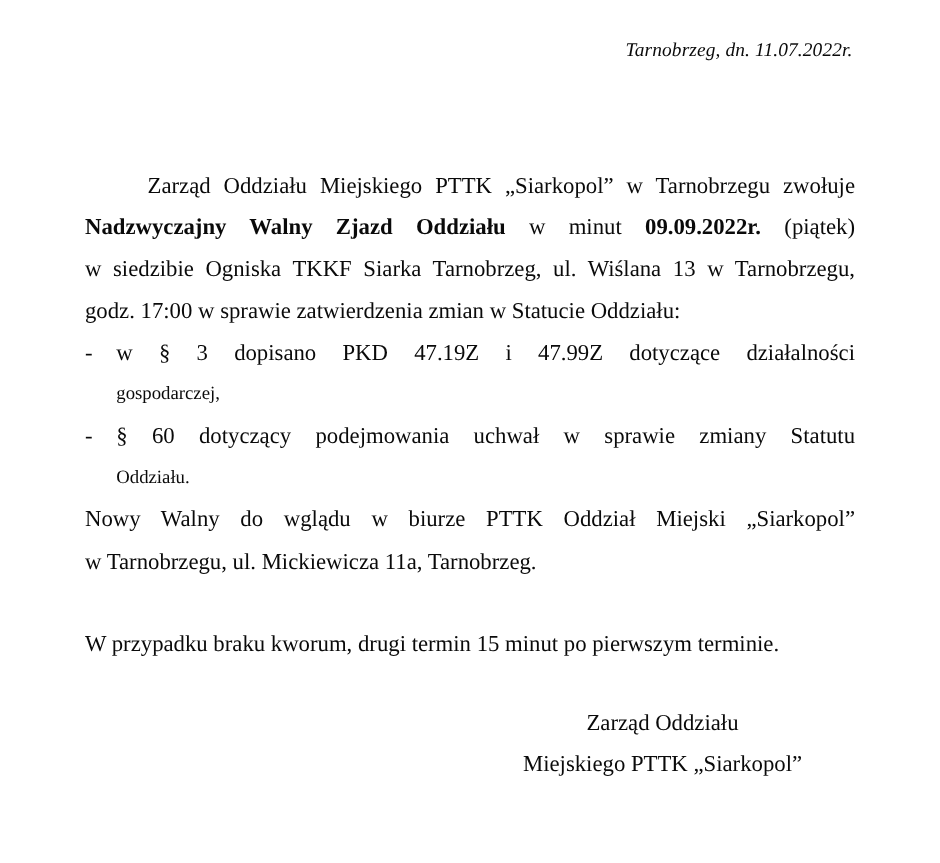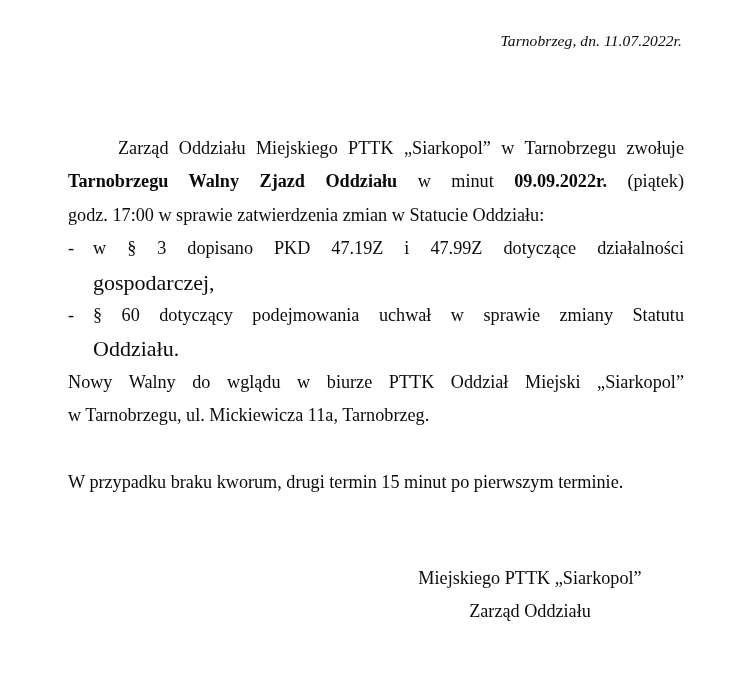--- a/index.html
+++ b/index.html
@@ -92,21 +92,21 @@
     flex: 1 1 auto;
     text-align: justify;
     text-align-last: justify;
   }
   .li-body.last,
   .li-cont {
     text-align-last: left;
   }
   .li-cont {
     padding-left: 25px;
-    font-size: 22px;
+    font-size: 15px;
     line-height: 33.4px;
     text-align: right;
   }
 
   .spacer-line {
     height: 33.4px;
   }
 
   
   .signature {
@@ -127,22 +127,23 @@
 
 <div id="page">
 
   <div class="date-line">Tarnobrzeg, dn. 11.07.2022r.</div>
 
 
   <div class="body-block">
 
     <div class="p-line justify-line"><span class="indent"></span><span>Zarząd Oddziału Miejskiego PTTK „Siarkopol” w Tarnobrzegu zwołuje</span></div>
 
-    <div class="p-line justify-line"><b>Tarnobrzegu Walny Zjazd Oddziału</b> <span>w minut</span> <b>09.09.2022r.</b> <span>(piątek)</span></div>
+    <div class="p-line justify-line"><b>Nadzwyczajny Walny Zjazd Oddziału</b> <span>w minut</span> <b>09.09.2022r.</b> <span>(piątek)</span></div>
 
+    <div class="p-line justify-line">w siedzibie Ogniska TKKF Siarka Tarnobrzeg, ul. Wiślana 13 w Tarnobrzegu,</div>
 
     <div class="p-line flush">godz. 17:00 w sprawie zatwierdzenia zmian w Statucie Oddziału:</div>
 
     <div class="li-row">
       <span class="li-mark">-</span>
       <span class="li-body">w § 3 dopisano PKD 47.19Z i 47.99Z dotyczące działalności</span>
     </div>
     <div class="li-cont">gospodarczej,</div>
 
     <div class="li-row">
@@ -154,17 +155,17 @@
     <div class="p-line justify-line">Nowy Walny do wglądu w biurze PTTK Oddział Miejski „Siarkopol”</div>
     <div class="p-line flush">w Tarnobrzegu, ul. Mickiewicza 11a, Tarnobrzeg.</div>
 
     <div class="spacer-line"></div>
 
     <div class="p-line flush">W przypadku braku kworum, drugi termin 15 minut po pierwszym terminie.</div>
 
   </div>
 
   <div class="signature">
+    <div class="sig-line">Zarząd Oddziału</div>
     <div class="sig-line">Miejskiego PTTK „Siarkopol”</div>
-    <div class="sig-line">Zarząd Oddziału</div>
   </div>
 
 </div>
 
 </body></html>

